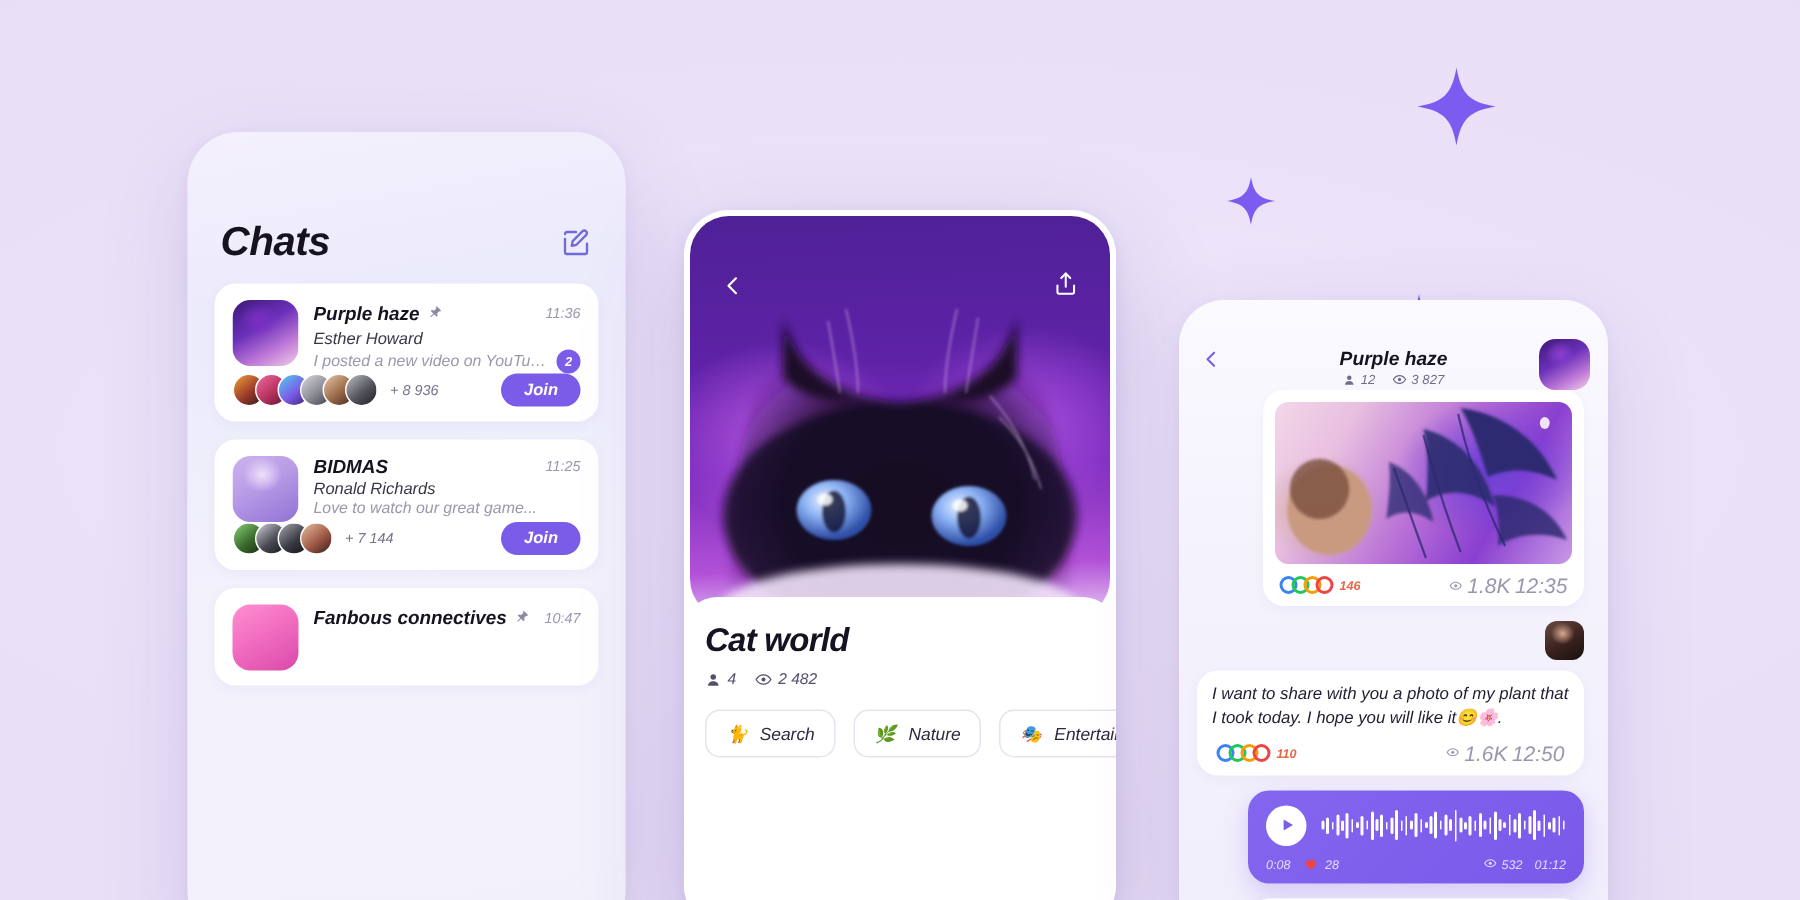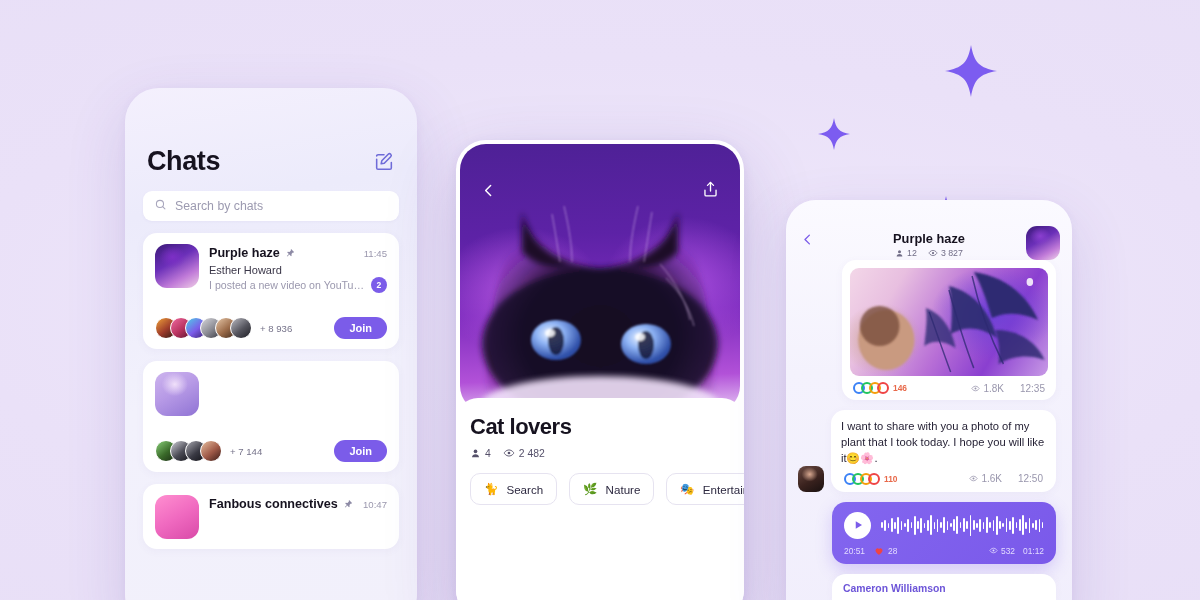--- a/index.html
+++ b/index.html
@@ -6,20 +6,21 @@
   html, body {
     width: 1200px; height: 600px; overflow: hidden;
     font-family: "Liberation Sans", sans-serif;
   }
   #scene {
     position: relative; width: 1200px; height: 600px;
     background:
       radial-gradient(120% 90% at 50% 50%, #efe8fb 0%, #eae1f8 45%, #e7def6 100%),
       linear-gradient(135deg,#e9e1f8 0%,#ece6fa 50%,#e6e1f6 100%);
     overflow: hidden;
+    font-style: italic;
   }
 
   
   .sparkle { position: absolute; }
   .sparkle svg { display: block; }
 
   
   .phone {
     position: absolute;
     background: #ffffff;
@@ -80,21 +81,21 @@
   .cc-name { font-size:12.6px; font-weight:700; color:#16121f; }
   .cc-pin { color:#8d8aa5; flex:0 0 auto; }
   .cc-time { margin-left:auto; font-size:9.6px; color:#9b98ae; }
   .cc-sub { font-size:11px; color:#3a3648; margin-top:2px; }
   .cc-msg { font-size:10.6px; color:#9b98ae; margin-top:1px; display:flex; align-items:center; gap:6px;}
   .cc-msg .t { overflow:hidden; text-overflow:ellipsis; white-space:nowrap; flex:1 1 auto; }
   .badge {
     flex:0 0 auto; width:16px; height:16px; border-radius:50%; background:#7b5ce9;
     color:#fff; font-size:8.6px; font-weight:700; display:flex; align-items:center; justify-content:center;
   }
-  .cc-bot { display:flex; align-items:center; margin-top:24px; }
+  .cc-bot { display:flex; align-items:center; margin-top:0; }
   .stack { display:flex; }
   .stack .a { width:22px; height:22px; border-radius:50%; border:1.6px solid #fff; margin-left:-7px; }
   .stack .a:first-child { margin-left:0; }
   .more { font-size:9.6px; color:#76738a; margin-left:8px; }
   .join {
     margin-left:auto; background:#7b5ce9; color:#fff; border-radius:12px;
     padding: 5px 15px; font-size:11px; font-weight:600; cursor:pointer;
   }
 
   
@@ -151,24 +152,24 @@
     background:
       radial-gradient(36% 60% at 16% 66%, #c9a08c 0%, rgba(200,150,120,0) 56%),
       radial-gradient(50% 70% at 72% 42%, #6d3fd6 0%, rgba(90,45,180,0) 62%),
       linear-gradient(120deg,#f3d7e8 0%,#e8bfe0 22%,#b86fd6 52%,#8a3fd0 74%,#c89ae6 100%);
   }
   .msg-meta { display:flex; align-items:center; margin-top:6px; padding: 0 3px; }
   .rx { display:flex; align-items:center; }
   .rx .c { width:12px; height:12px; border-radius:50%; border:2.4px solid; margin-left:-4px; background:transparent;}
   .rx .c:first-child { margin-left:0; }
   .rx .n { font-size:8.4px; color:#e8694a; font-weight:600; margin-left:4px; }
-  .msg-meta .right { margin-left:auto; display:flex; align-items:flex-end; gap:16px; font-size:10px; color:#9996ad; }
+  .msg-meta .right { margin-left:auto; display:flex; align-items:flex-end; gap:3px; font-size:14px; color:#9996ad; }
   .msg-meta .right .s { display:flex; align-items:center; gap:3px; }
 
-  .msg-row { display:flex; align-items:flex-end; gap:7px; margin: 10px 16px 0 12px; }
+  .msg-row { display:flex; align-items:flex-end; gap:7px; margin: 10px 16px 0 12px; flex-direction: column; }
   .msg-av { width:26px; height:26px; border-radius:8px; flex:0 0 auto; }
   .bubble {
     background:#fff; border-radius:14px; padding: 9px 10px 7px 10px; flex:1 1 auto;
     box-shadow: 0 2px 8px rgba(95,70,165,.05);
   }
   .bubble .txt { font-size:11.2px; line-height:1.42; color:#211d31; }
 
   .voice {
     margin: 10px 16px 0 46px; background:linear-gradient(135deg,#8366ef 0%,#7a59ea 100%);
     border-radius:14px; padding: 10px 12px 8px 12px;
@@ -219,43 +220,34 @@
       <div class="lp-title">Chats</div>
       <div class="lp-edit">
         <svg viewBox="0 0 24 24" width="22" height="22" fill="none" stroke="currentColor" stroke-width="1.7" stroke-linecap="round" stroke-linejoin="round">
           <path d="M4 5.5A1.5 1.5 0 0 1 5.5 4H12"></path>
             <path d="M20 12.5v6A1.5 1.5 0 0 1 18.5 20h-13A1.5 1.5 0 0 1 4 18.5V9"></path>
           <path d="M16.6 3.6a1.9 1.9 0 0 1 2.7 2.7L12.3 13.3l-3.4.7.7-3.4z"></path>
         </svg>
       </div>
     </div>
 
-    <div class="lp-search">
-      <span class="sq">
-        <svg viewBox="0 0 24 24" width="13" height="13" fill="none" stroke="currentColor" stroke-width="1.9" stroke-linecap="round">
-            <circle cx="11" cy="11" r="6.6"></circle>
-            <path d="M16 16l4.2 4.2"></path>
-          </svg>
-      </span>
-      <span class="txt">Search by chats</span>
-    </div>
 
 
     <div class="chat-card">
       <div class="cc-top">
         <div class="cc-av" style="background:radial-gradient(48% 42% at 40% 30%,#7d2fc6 0%,rgba(120,40,190,0) 62%),linear-gradient(150deg,#3c1a78 0%,#6a2fb8 40%,#c07ad8 72%,#f0d0e6 100%)"></div>
         <div class="cc-body">
           <div class="cc-r1">
             <span class="cc-name">Purple haze</span>
             <span class="cc-pin">
               <svg viewBox="0 0 24 24" width="10" height="10" fill="currentColor">
                   <path d="M14.5 2.3l7.2 7.2-1.6 1.6-1.2-.4-3.4 3.4.5 4.1-1.5 1.5-4.1-4.1-4.8 4.8-1.1-1.1 4.8-4.8L5.2 10.4l1.5-1.5 4.1.5 3.4-3.4-.4-1.2z"></path>
                 </svg>
             </span>
-            <span class="cc-time">11:45</span>
+            <span class="cc-time">11:36</span>
           </div>
           <div class="cc-sub">Esther Howard</div>
           <div class="cc-msg">
             <span class="t">I posted a new video on YouTub...</span>
             <span class="badge">2</span>
           </div>
         </div>
       </div>
       <div class="cc-bot">
         <div class="stack">
@@ -267,20 +259,30 @@
           <div class="a" style="background:linear-gradient(140deg,#bdbdc4,#55555e 55%,#1e1e24)"></div>
         </div>
         <span class="more">+ 8 936</span>
         <span class="join">Join</span>
       </div>
     </div>
 
     <div class="chat-card">
       <div class="cc-top">
         <div class="cc-av" style="background:radial-gradient(50% 45% at 45% 28%,#f0e0fa 0%,rgba(230,200,250,0) 60%),linear-gradient(150deg,#cdb4ee 0%,#b79ae6 45%,#8f73d4 100%)"></div>
+        <div class="cc-body">
+          <div class="cc-r1">
+            <span class="cc-name">BIDMAS</span>
+            <span class="cc-time">11:25</span>
+          </div>
+          <div class="cc-sub">Ronald Richards</div>
+          <div class="cc-msg">
+            <span class="t">Love to watch our great game...</span>
+          </div>
+        </div>
       </div>
       <div class="cc-bot">
         <div class="stack">
           <div class="a" style="background:linear-gradient(140deg,#8ad07a,#3a6a2a 55%,#1a2a14)"></div>
           <div class="a" style="background:linear-gradient(140deg,#d0d0d8,#4a4a54 55%,#14141a)"></div>
           <div class="a" style="background:linear-gradient(140deg,#a8a8b0,#3a3a44 55%,#101016)"></div>
           <div class="a" style="background:linear-gradient(140deg,#e8c0a0,#a05a48 55%,#3a1c18)"></div>
         </div>
         <span class="more">+ 7 144</span>
         <span class="join">Join</span>
@@ -360,21 +362,21 @@
       <div class="mp-share">
         <svg viewBox="0 0 24 24" width="19" height="19" fill="none" stroke="currentColor" stroke-width="1.7" stroke-linecap="round" stroke-linejoin="round">
           <path d="M12 3v11"></path>
             <path d="M8.2 6.8L12 3l3.8 3.8"></path>
             <path d="M5 13v5.5A1.5 1.5 0 0 0 6.5 20h11a1.5 1.5 0 0 0 1.5-1.5V13"></path>
         </svg>
       </div>
     </div>
 
     <div class="mp-sheet">
-      <div class="mp-title">Cat lovers</div>
+      <div class="mp-title">Cat world</div>
       <div class="mp-stats">
         <span class="s">
           <svg viewBox="0 0 24 24" width="11" height="11" fill="currentColor">
               <circle cx="12" cy="7.4" r="4"></circle>
               <path d="M4.4 20c0-4.2 3.4-6.6 7.6-6.6s7.6 2.4 7.6 6.6z"></path>
             </svg>
           <span>4</span>
         </span>
         <span class="s">
           <svg viewBox="0 0 24 24" width="12" height="12" fill="none" stroke="currentColor" stroke-width="1.8">
@@ -553,21 +555,21 @@
             <i style="height: 20px;"></i>
             <i style="height: 7px;"></i>
             <i style="height: 15px;"></i>
             <i style="height: 5px;"></i>
             <i style="height: 10px;"></i>
             <i style="height: 13px;"></i>
             <i style="height: 6px;"></i>
           </div>
       </div>
       <div class="voice-bot">
-        <span>20:51</span>
+        <span>0:08</span>
         <span class="heart">
           <svg viewBox="0 0 24 24" width="10" height="10" fill="#ef4444">
               <path d="M12 21s-8.4-5.2-8.4-10.5A4.9 4.9 0 0 1 12 7.2a4.9 4.9 0 0 1 8.4 3.3C20.4 15.8 12 21 12 21z"></path>
             </svg>
           <span>28</span>
         </span>
         <span class="right">
           <span class="s">
             <svg viewBox="0 0 24 24" width="9" height="9" fill="none" stroke="currentColor" stroke-width="2">
                 <path d="M2.2 12S5.8 5.8 12 5.8 21.8 12 21.8 12 18.2 18.2 12 18.2 2.2 12 2.2 12z"></path>

